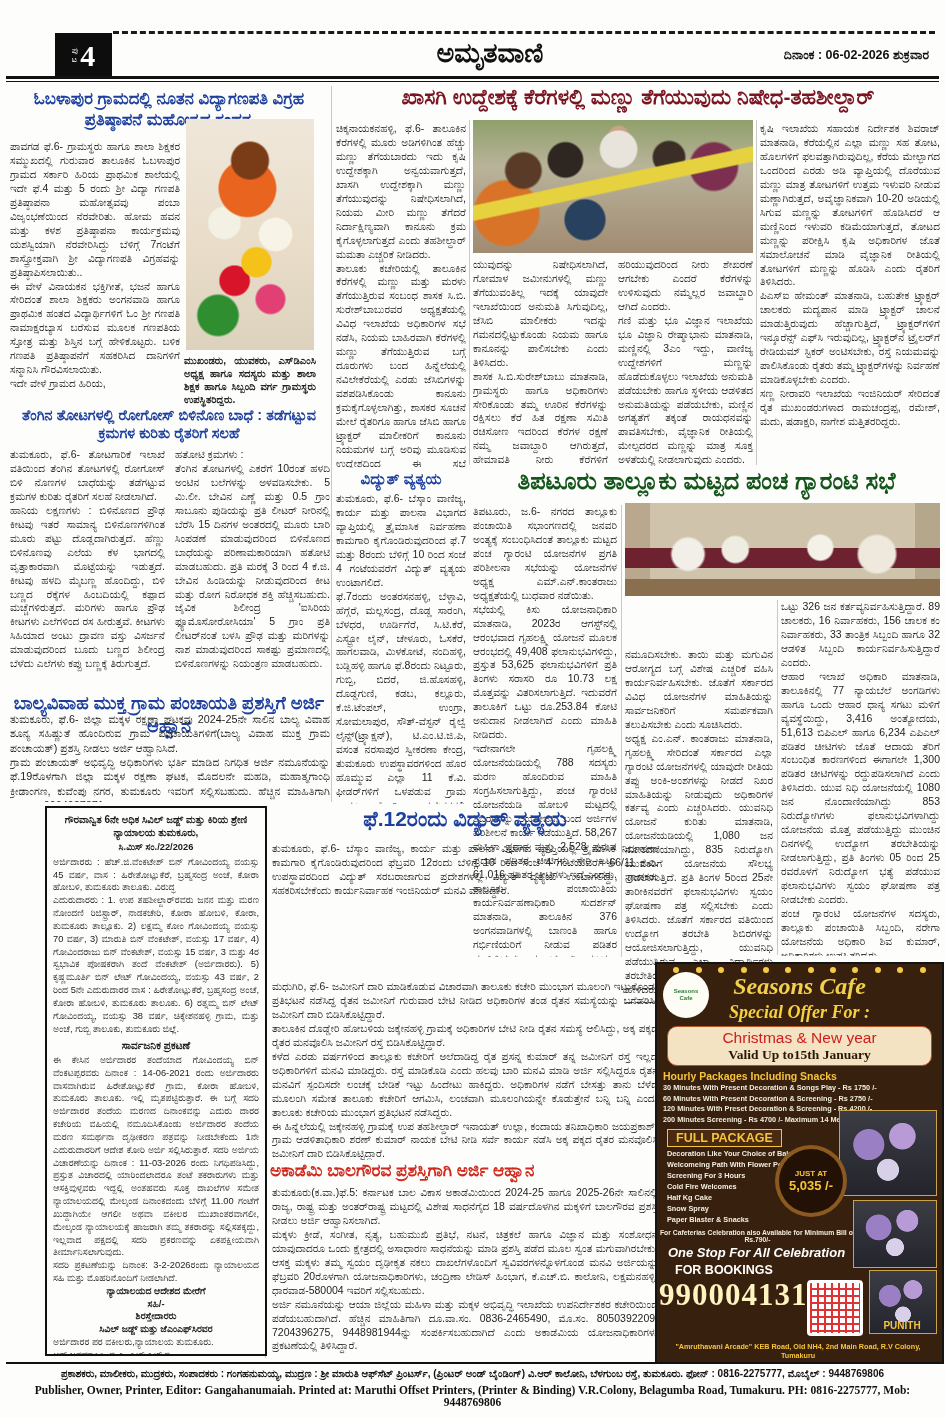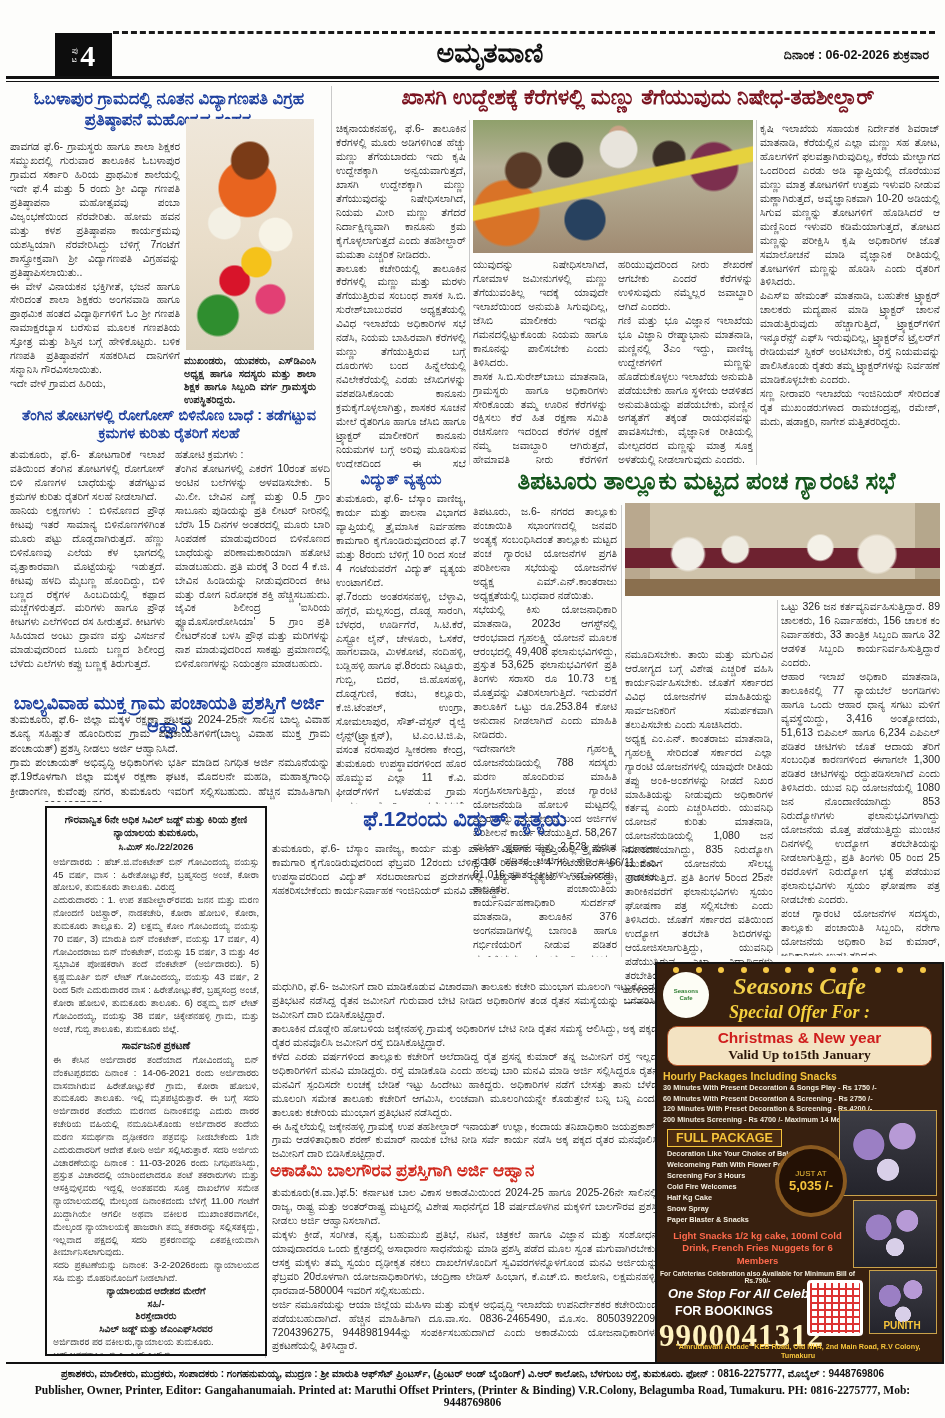--- a/index.html
+++ b/index.html
@@ -64,31 +64,31 @@
   #ad-logo{width:46px;height:46px;border-radius:50%;background:#fdfdf5;position:absolute;
            left:6px;top:8px;display:flex;align-items:center;justify-content:center;}
   #ad-logo span{font-size:6px;color:#2e7d32;text-align:center;line-height:1.1;font-weight:bold;}
   .ad-kn-title{color:#f6c43b;font-size:17px;font-weight:bold;text-align:center;margin-top:6px;}
   .ad-title{color:#f3d04b;font-size:24px;font-weight:bold;font-style:italic;text-align:center;
             font-family:"Liberation Serif","DejaVu Serif",serif;}
   .ad-offer{color:#f6d13e;font-size:18px;font-weight:bold;font-style:italic;text-align:center;margin-top:2px;
             font-family:"Liberation Serif",serif;}
   .ad-occ-box{background:#f3e3c2;border:1.5px solid #b5552a;border-radius:10px;margin:3px 10px 0 10px;
               padding:2px 4px;text-align:center;}
-  .ad-occ{color:#cf1d1d;font-size:15.5px;font-weight:bold;}
+  .ad-occ{color:#cf1d1d;font-size:15.5px;font-weight:normal;}
   .ad-valid{color:#2a1508;font-size:13.5px;font-weight:bold;font-family:"Liberation Serif",serif;}
   .ad-pkh{color:#f6c43b;font-size:10.5px;font-weight:bold;margin:4px 0 1px 6px;}
   .ad-pkg{color:#f2ecdc;font-size:7.3px;font-weight:bold;line-height:1.45;margin-left:6px;}
   .ad-full{display:inline-block;background:#4a2b12;border:1px solid #f6c43b;color:#f6c43b;
            font-size:12.5px;font-weight:bold;padding:1px 8px;margin:4px 0 2px 10px;}
   .ad-items{color:#f4eee0;font-size:7.3px;font-weight:bold;line-height:1.5;margin-left:10px;}
   #ad-burst{position:absolute;width:64px;height:64px;border-radius:50%;background:#241105;
             display:flex;flex-direction:column;align-items:center;justify-content:center;
             box-shadow:0 0 0 4px #8a5a20;}
-  #ad-burst .b1{color:#f6c43b;font-size:8px;font-weight:normal;}
+  #ad-burst .b1{color:#f6c43b;font-size:8px;font-weight:bold;}
   #ad-burst .b2{color:#f6c43b;font-size:13px;font-weight:bold;}
   .ad-photo{border:1.5px solid #caa24a;background:
       radial-gradient(circle at 30% 40%, #9b7fc4 0 18%, transparent 19%),
       radial-gradient(circle at 65% 30%, #b79ad6 0 15%, transparent 16%),
       radial-gradient(circle at 50% 70%, #d8cfe8 0 14%, transparent 15%),
       linear-gradient(180deg,#3c3c44 0%,#24242c 100%);}
   .ad-snacks{color:#ff6a4d;font-size:9.5px;font-weight:bold;text-align:center;line-height:1.3;}
   .ad-note{color:#f2ecdc;font-size:6.8px;font-weight:bold;text-align:center;}
   .ad-tag{color:#ffffff;font-size:13px;font-weight:bold;font-style:italic;text-align:center;}
   .ad-book{color:#fff;font-size:12.5px;font-weight:bold;}
@@ -254,21 +254,20 @@
       <div class="ad-items">Cold Fire Welcomes</div>
       <div class="ad-items">Half Kg Cake</div>
       <div class="ad-items">Snow Spray</div>
       <div class="ad-items">Paper Blaster &amp; Snacks</div>
     </div>
     <div id="ad-burst" style="left:122px;top:185px;">
       <span class="b1">JUST AT</span>
       <span class="b2">5,035 /-</span>
     </div>
     <div class="ad-photo abs" style="left:196px;top:236px;width:82px;height:66px;"></div>
-    <div class="ad-snacks" style="margin:4px 90px 0 6px;">Light Snacks 1/2 kg cake, 100ml Cold Drink, French Fries Nuggets for 6 Members</div>
     <div class="ad-note" style="margin:3px 86px 0 2px;">For Cafeterias Celebration also Available for Minimum Bill of Rs.790/-</div>
     <div class="ad-tag" style="margin:2px 86px 0 0;">One Stop For All Celebration</div>
     <div class="ad-book" style="margin:3px 0 0 18px;">FOR BOOKINGS</div>
     <div class="ad-phone" style="margin-left:2px;">9900041312</div>
     <div id="ad-qr" style="left:150px;top:316px;"></div>
     <div class="ad-photo abs" style="left:212px;top:306px;width:66px;height:62px;"></div>
     <div class="ad-punith abs" style="left:212px;top:356px;width:66px;">PUNITH</div>
     <div class="ad-addr abs" style="left:2px;top:378px;width:278px;">"Amruthavani Arcade" KEB Road, Old  NH4, 2nd Main Road, R.V Colony, Tumakuru</div>
   </div>
 

